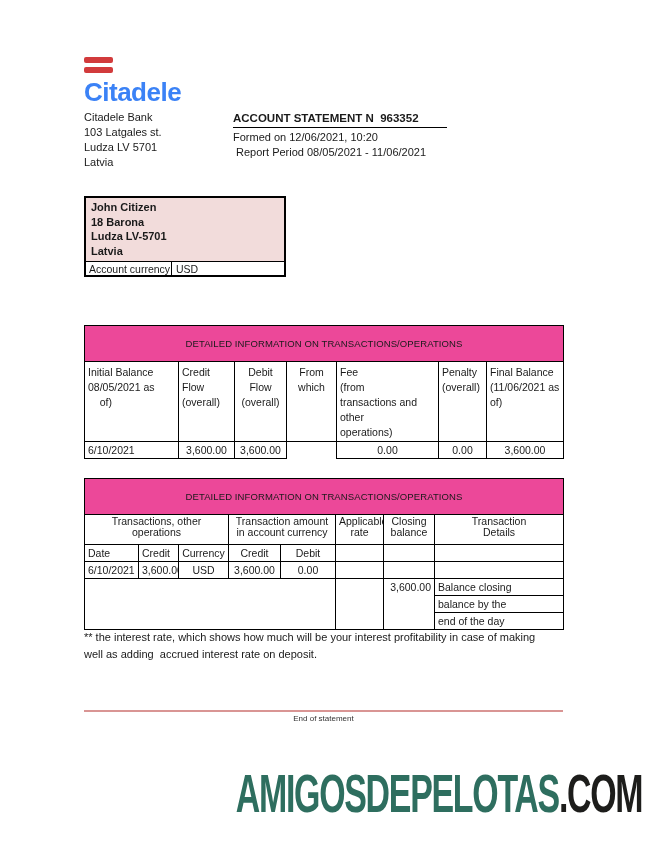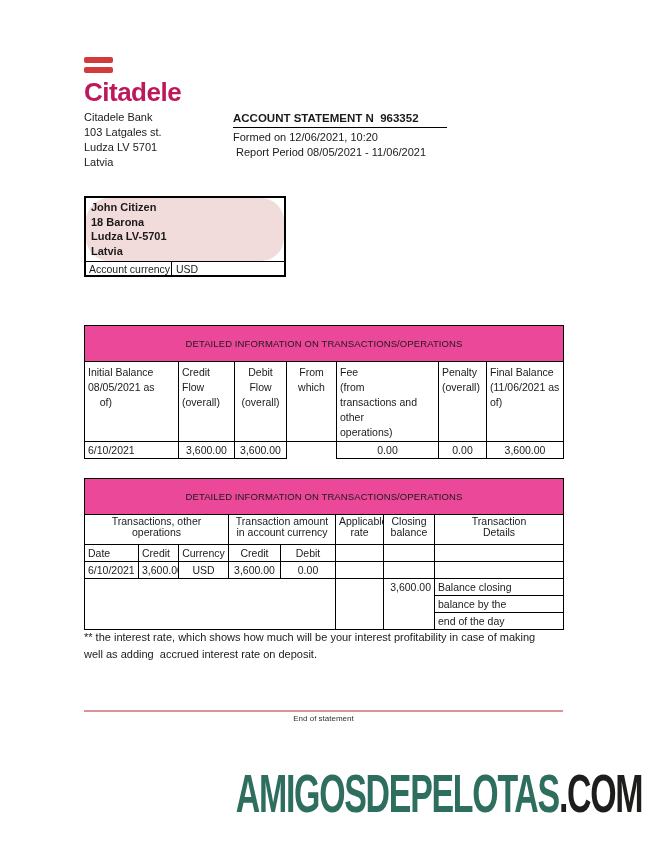--- a/index.html
+++ b/index.html
@@ -3,32 +3,32 @@
 <meta charset="utf-8">
 <style>
   * { margin:0; padding:0; box-sizing:border-box; }
   body { background:#ffffff; font-family:"Liberation Sans","DejaVu Sans",sans-serif; }
   .page { position:relative; width:649px; height:843px; background:#ffffff; overflow:hidden; color:#1a1a1a; }
 
   
   .logo { position:absolute; left:84px; top:57px; }
   .logo-bars { width:29px; }
   .logo-bars .bar { height:6px; background:#d23b3c; border-radius:2px; margin-bottom:4px; }
-  .logo-text { font-size:26px; font-weight:bold; color:#be185d; letter-spacing:-0.5px; margin-top:1px; }
+  .logo-text { font-size:26px; font-weight:bold; color:#3b82f6; letter-spacing:-0.5px; margin-top:1px; }
 
   
   .bank-address { position:absolute; left:84px; top:110px; font-size:11px; line-height:15px; }
   .stmt-meta { position:absolute; left:233px; top:111px; font-size:11px; line-height:15px; }
   .stmt-title { display:inline-block; font-weight:bold; font-size:11.5px; white-space:pre;
                 border-bottom:1.5px solid #000; padding:0 28px 1px 0; margin-bottom:2px; }
   .meta-line { white-space:pre-wrap; }
 
   
   .customer-box { position:absolute; left:84px; top:196px; width:202px; border:2px solid #000; background:#fff; }
-  .customer-name { background:#f2dcdb; font-weight:bold; font-size:11px; line-height:14.5px; padding:2px 5px 3px;border-radius:23px; }
+  .customer-name { background:#f2dcdb; font-weight:bold; font-size:11px; line-height:14.5px; padding:2px 5px 3px; }
   .cust-row { display:flex; border-top:1px solid #000; font-size:10.5px; height:14px; align-items:center; }
   .cust-label { width:86px; padding-left:3px; border-right:1px solid #000; height:100%; display:flex; align-items:center; }
   .cust-value { flex:1; padding-left:4px; }
 
   
   table { border-collapse:collapse; width:479px; table-layout:fixed; font-size:10.5px; }
   td { border:1.5px solid #000; padding:1px 3px; vertical-align:top; line-height:14px; overflow:hidden; }
   .t-title td { background:#ec4899; text-align:center; font-weight:normal; font-size:9.5px;
                 height:36px; vertical-align:middle; padding:2px; letter-spacing:0.1px; }
   .pre { white-space:pre-wrap; }

